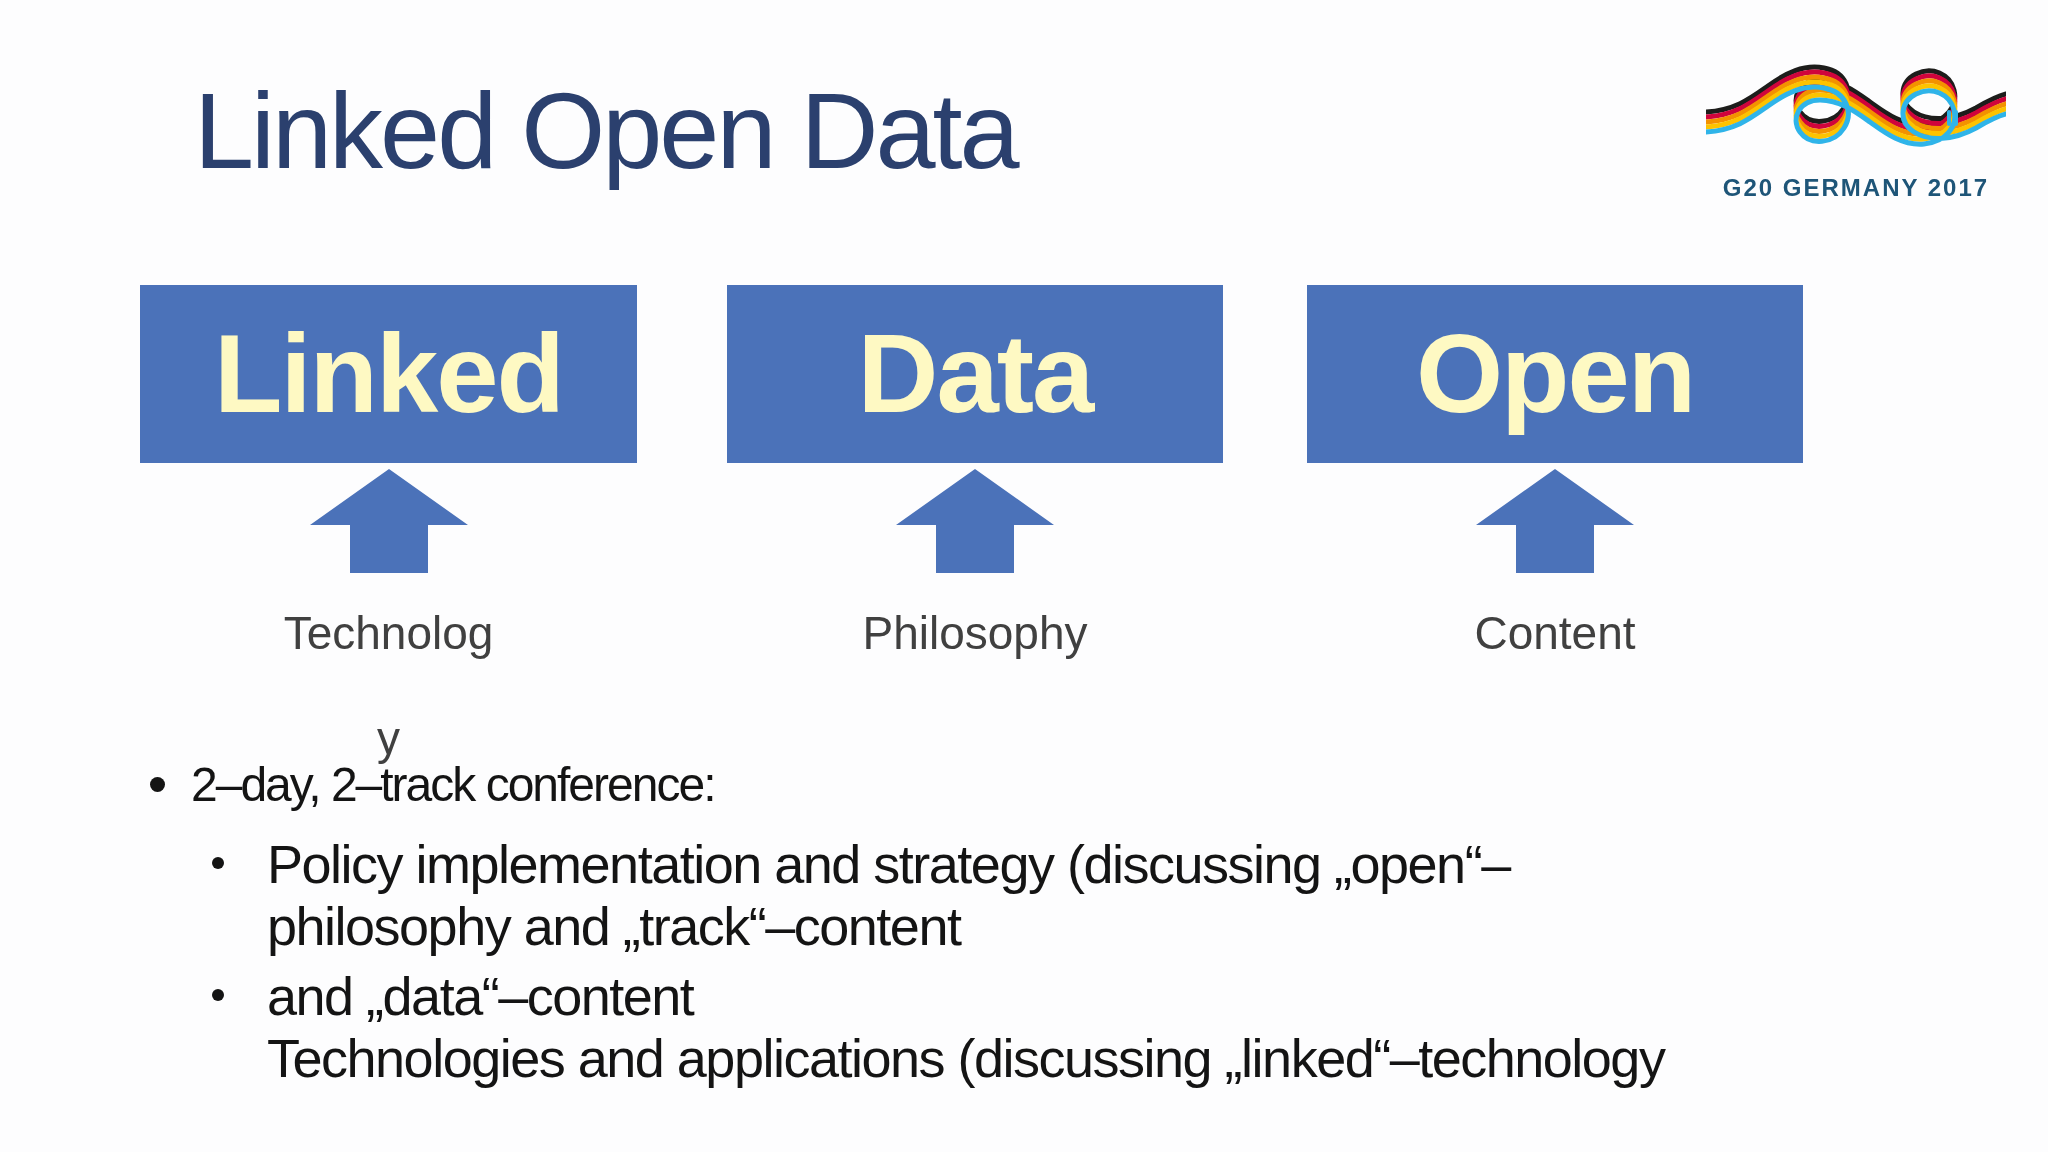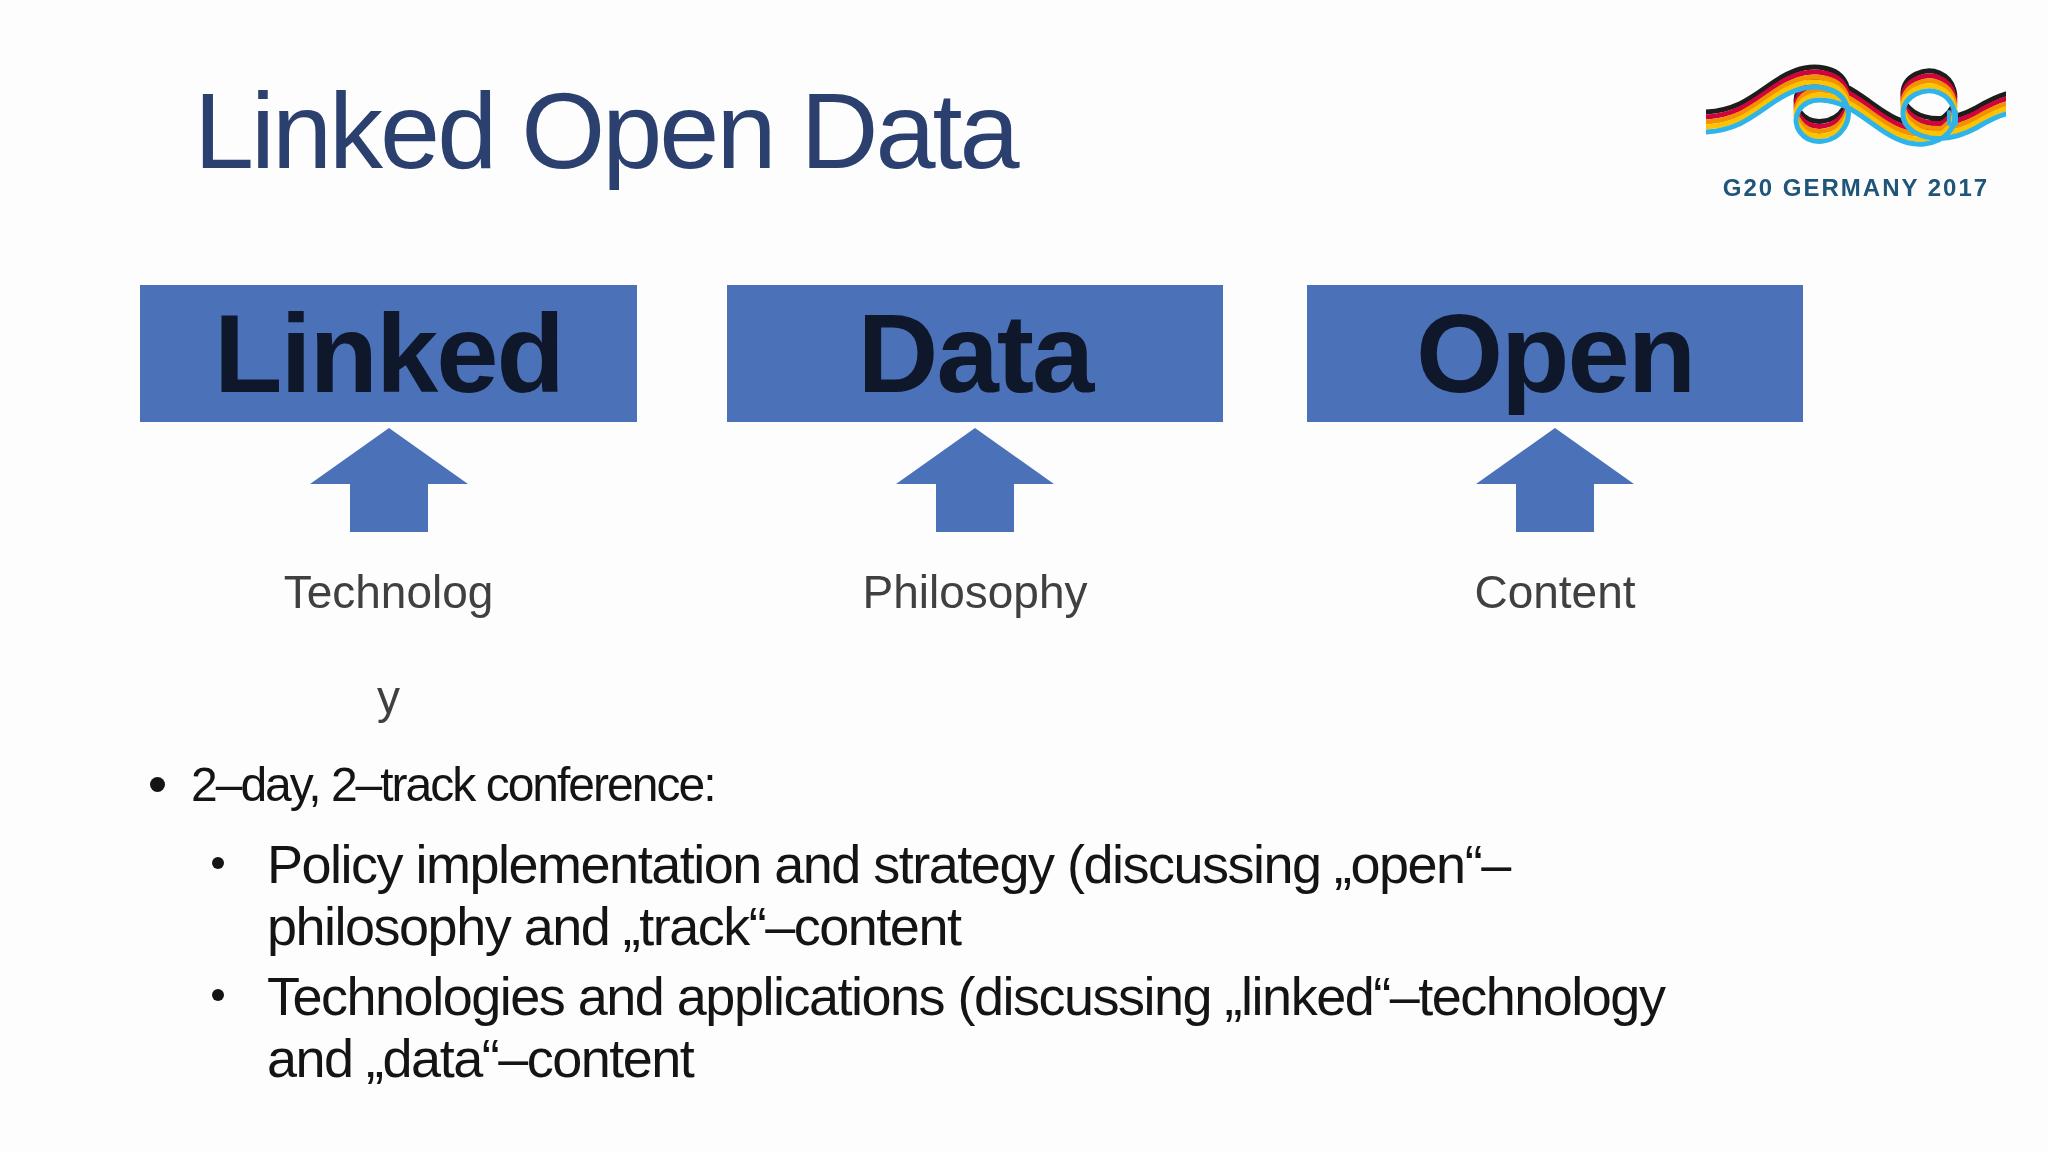--- a/index.html
+++ b/index.html
@@ -31,23 +31,23 @@
     margin-top:2px;
     font-size:24px; font-weight:700; letter-spacing:2px;
     color:#1e5578; white-space:nowrap;
   }
   
   .column { position:absolute; top:285px; text-align:center; }
   .col-0 { left:140px;  width:497px; }
   .col-1 { left:727px;  width:496px; }
   .col-2 { left:1307px; width:496px; }
   .word-box {
-    height:137px; width:100%;
+    height:178px; width:100%;
     background:#4b72b9;
-    color:#0f172a;
+    color:#fef9c3;
     font-size:112px; font-weight:700; letter-spacing:-2px;
     line-height:130px;
     display:flex; align-items:center; justify-content:center;
   }
   .arrow-wrap { margin-top:6px; height:104px; }
   .annotation {
     margin-top:8px;
     font-size:46px; line-height:105px;
     color:#404040;
   }
@@ -150,20 +150,20 @@
       <div class="bullet-row sub-row">
         <span class="dot"></span>
         <div class="sub-text">
           <span>Policy implementation and strategy (discussing „open“–</span>
           <span>philosophy and „track“–content</span>
         </div>
       </div>
       <div class="bullet-row sub-row">
         <span class="dot"></span>
         <div class="sub-text">
+          <span>and „data“–content</span>
           <span>Technologies and applications (discussing „linked“–technology</span>
-          <span>and „data“–content</span>
         </div>
       </div>
     </div>
   </div>
 
 </div>
 
 </body></html>

